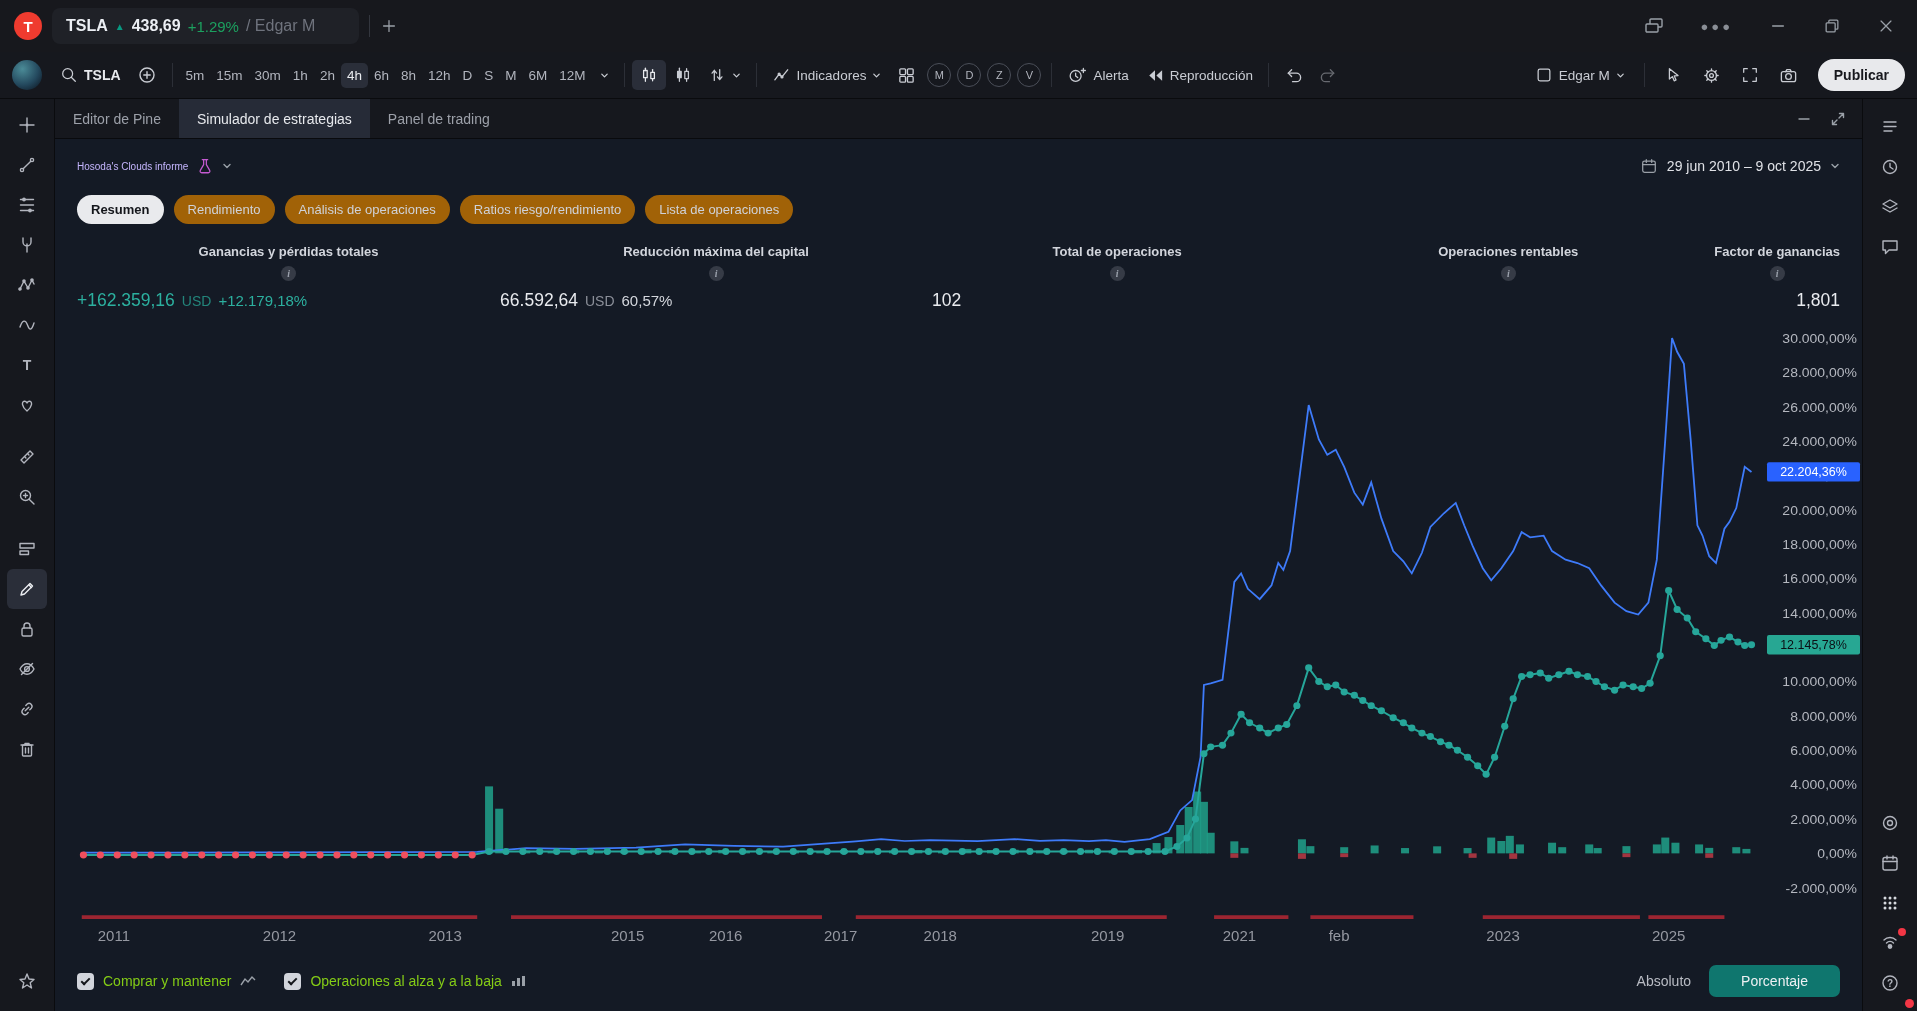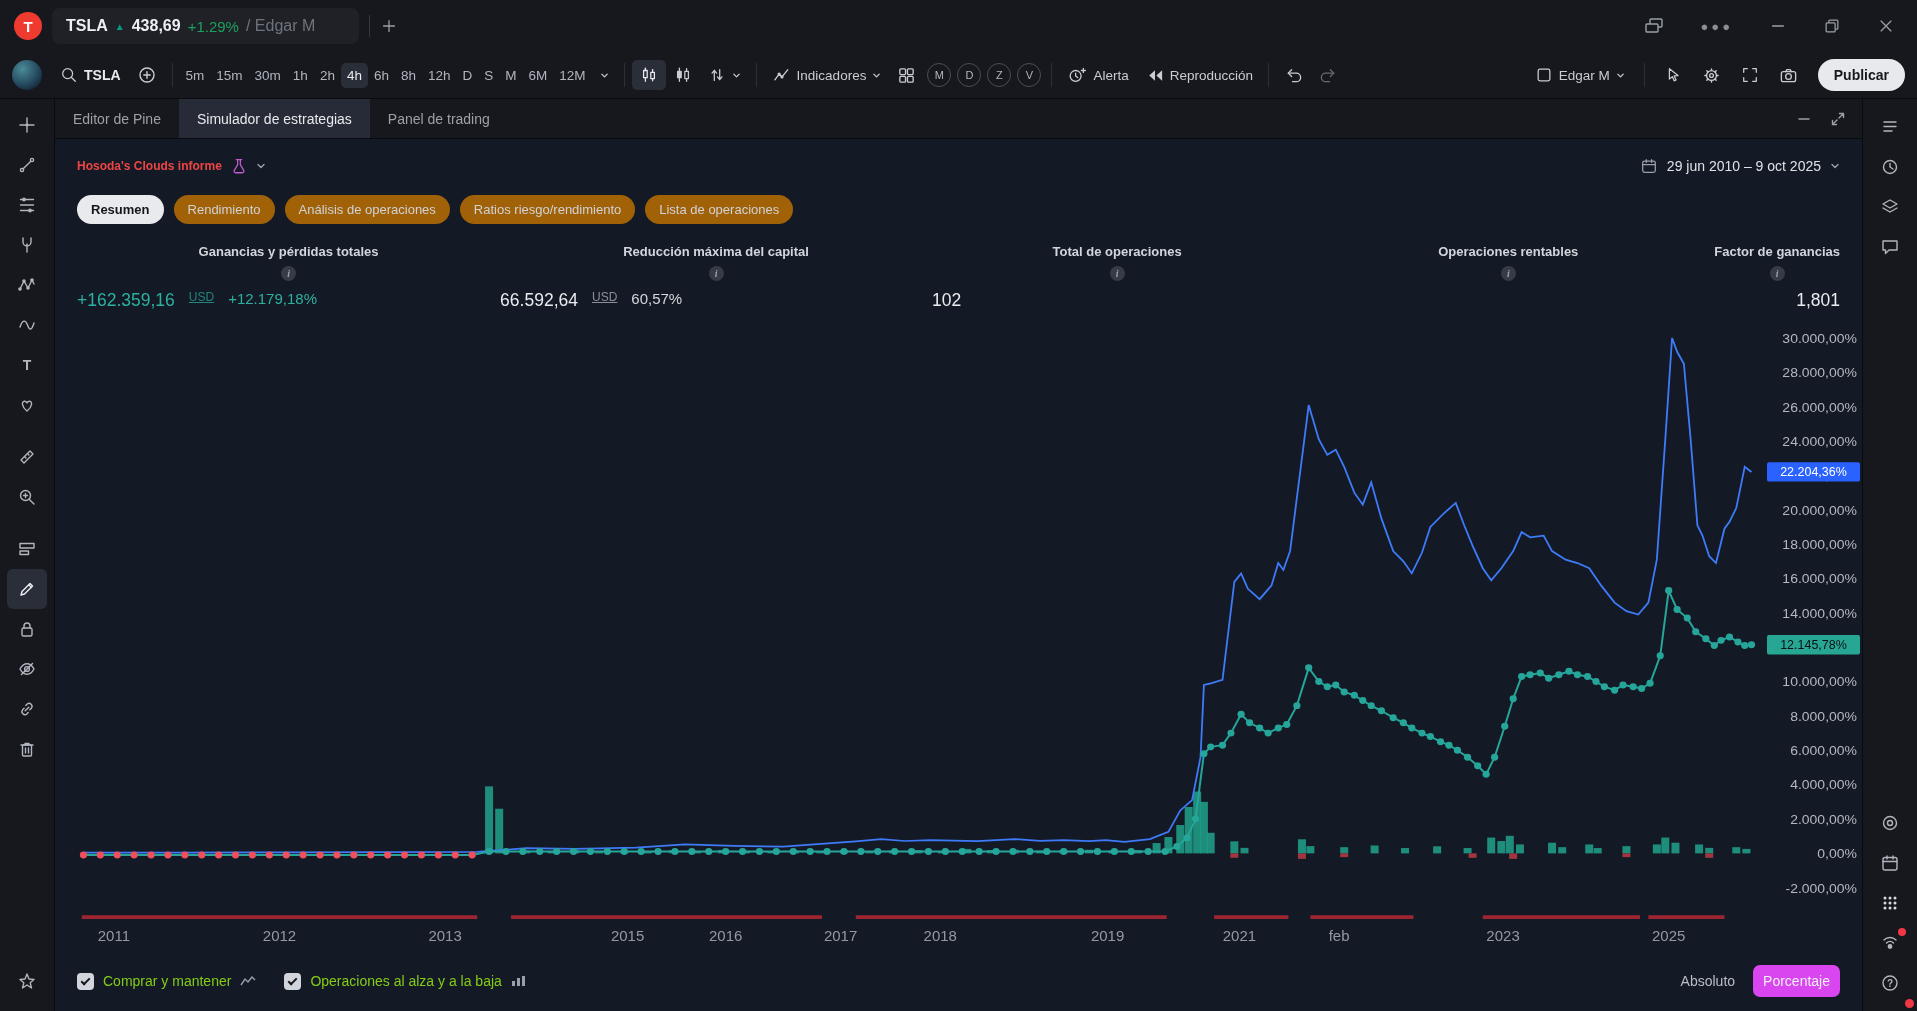--- a/index.html
+++ b/index.html
@@ -59,57 +59,57 @@
 
   
   .panel { flex:1; min-width:0; display:flex; flex-direction:column; background:#141a25; }
   .panel-tabs { height:40px; flex:0 0 auto; display:flex; align-items:stretch; background:#16181e; border-bottom:1px solid #090a0d; }
   .ptab { border:none; background:none; color:#9ca0a9; font-size:14px; padding:0 18px; }
   .ptab.active { background:#262b37; color:#e7e9ed; }
   .panel-tab-actions { margin-left:auto; display:flex; align-items:center; gap:18px; padding-right:16px; }
 
   .report-header { height:46px; flex:0 0 auto; display:flex; align-items:center; padding:8px 22px 0; }
   .report-title-grp { display:flex; align-items:center; gap:8px; background:none; border:none; }
-  .report-title { color:#ef4444; font-weight:700; font-size:12px; }
+  .report-title { color:#c4b5fd; font-weight:400; font-size:10px; }
   .date-range { margin-left:auto; display:flex; align-items:center; gap:9px; color:#dfe1e6; font-size:14px;
                 background:none; border:none; }
 
   .pills { flex:0 0 auto; display:flex; gap:10px; padding:10px 22px 6px; }
   .pill { background:#a16207; color:#cfd2d9; border:none; border-radius:15px; padding:7px 14px; font-size:13px; }
   .pill.active { background:#e9eaed; color:#14161b; font-weight:700; }
 
   .metrics { flex:0 0 auto; display:flex; padding:14px 22px 2px; }
   .metric { display:flex; flex-direction:column; }
   .m1 { flex:0 0 24%; } .m2 { flex:0 0 24.5%; } .m3 { flex:0 0 21%; } .m4 { flex:1; }
   .m5 { flex:0 0 auto; margin-left:auto; align-items:flex-end; text-align:right; }
   .m-label { font-size:13px; color:#d2d5dc; font-weight:700; display:flex; gap:7px; align-items:center;flex-direction:column; }
   .info { width:15px; height:15px; border-radius:50%; background:#363b46; color:#9ba1ac; font-size:10px;
           font-family:"Liberation Serif",serif; font-style:italic; font-weight:bold;
           display:inline-flex; align-items:center; justify-content:center; border:none; }
-  .m-value-row { margin-top:9px; display:flex; align-items:flex-start; gap:14px; }
+  .m-value-row { margin-top:9px; display:flex; align-items:center; gap:7px; }
   .m5 .m-value-row { justify-content:flex-end; }
   .m-value { font-size:17.5px; color:#e9ebef; }
-  .m-unit  { font-size:12px; color:#8b8f99;text-decoration:underline; }
+  .m-unit  { font-size:14px; color:#8b8f99; }
   .m-sub   { font-size:15px; color:#d4d7dd; }
   .m-sub.small { font-size:13px; color:#8b8f99; }
   .pos  { color:#2cb09f; }
   .pos-dim { color:#23857b; }
 
   .chart-wrap { flex:1; min-height:0; position:relative; }
   .chart-wrap svg { width:100%; height:100%; display:block; font-family:"Liberation Sans",sans-serif; }
 
   .controls { height:60px; flex:0 0 auto; display:flex; align-items:center; gap:28px; padding:0 22px; }
   .chk-row { display:flex; align-items:center; gap:9px; color:#84cc16; font-size:14px; }
   .checkbox { width:17px; height:17px; border-radius:4px; background:#d2d5dc; border:none;
               display:flex; align-items:center; justify-content:center; }
   .checkmark { width:5px; height:9px; border-right:2px solid #14161b; border-bottom:2px solid #14161b;
                transform:rotate(45deg); margin-top:-2px; }
   .controls-right { margin-left:auto; display:flex; align-items:center; gap:18px; }
   .absolute-btn { color:#b9bcc4; font-size:14px; background:none; border:none; }
-  .percent-btn { background:#d946ef; color:#eef0f3; border:none; border-radius:7px; padding:8px 10px; font-size:14px; }
+  .percent-btn { background:#0f766e; color:#eef0f3; border:none; border-radius:7px; padding:8px 32px; font-size:14px; }
 
   .corner-dot { position:absolute; right:3px; bottom:3px; width:9px; height:9px; border-radius:50%; background:#f23645; }
 
   svg.ic { stroke:currentColor; fill:none; stroke-width:1.4; stroke-linecap:round; stroke-linejoin:round; }
 </style>
 </head>
 <body>
 
 <div class="app">
 

